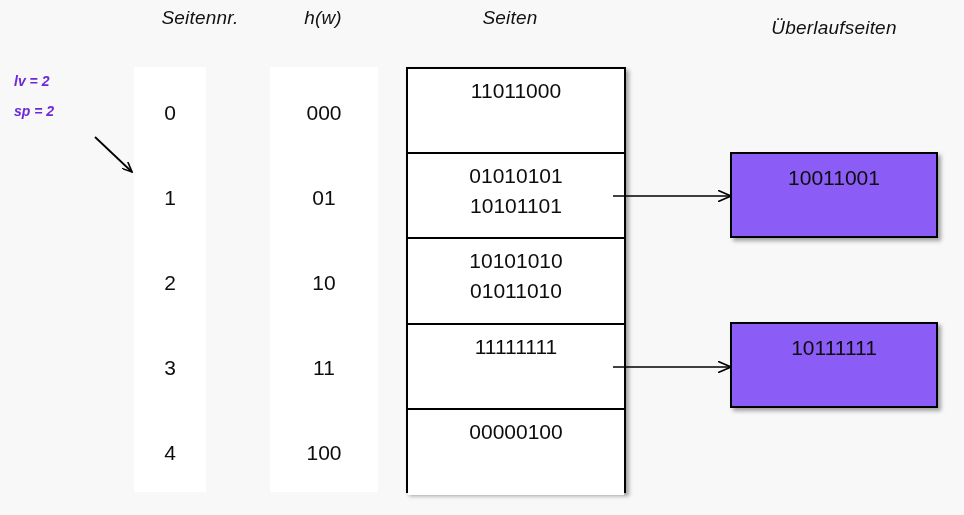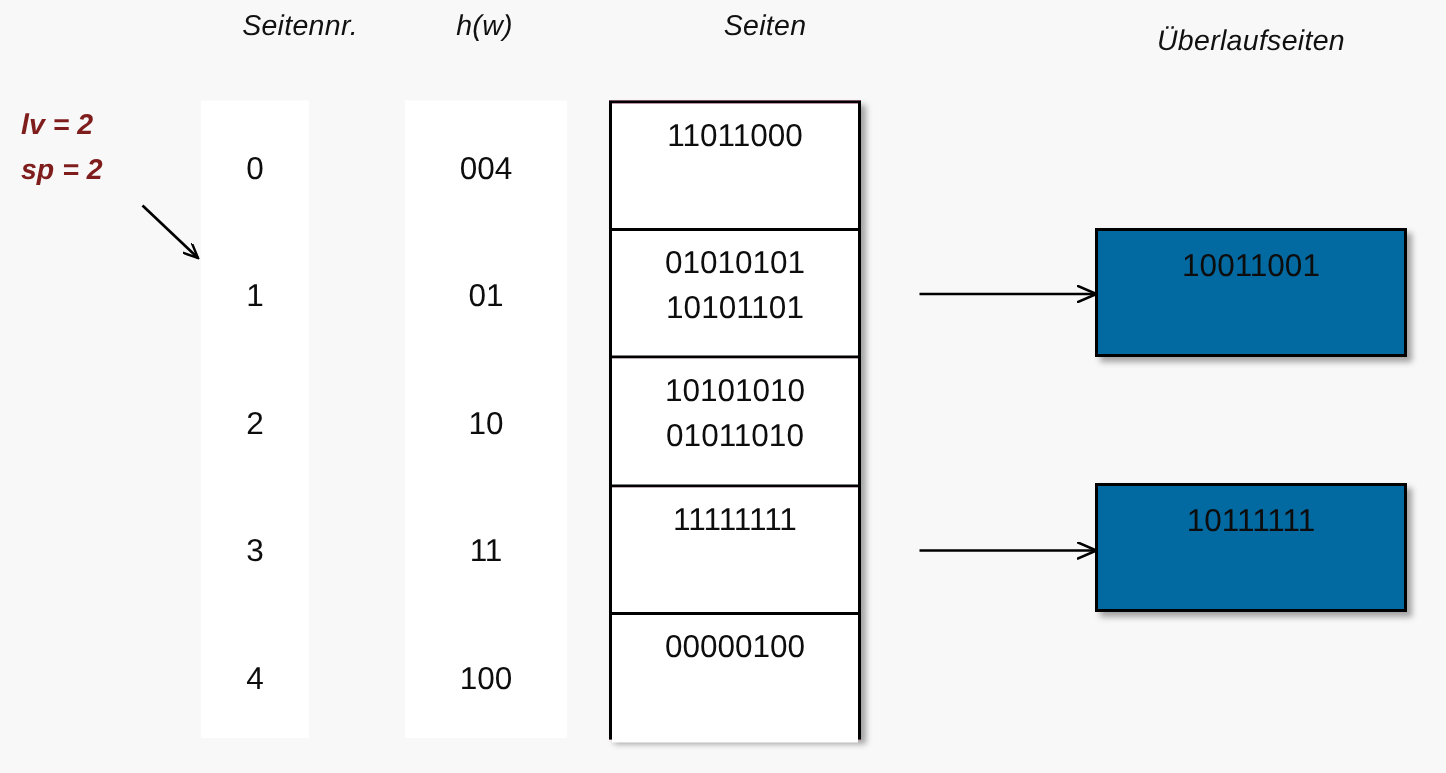--- a/index.html
+++ b/index.html
@@ -33,23 +33,23 @@
   }
   #hdr-seitennr { left: 120px; top: 7px; width: 160px; }
   #hdr-hw       { left: 258px; top: 7px; width: 130px; }
   #hdr-seiten   { left: 420px; top: 7px; width: 180px; }
   #hdr-ueber    { left: 726px; top: 17px; width: 216px; }
 
   
   .param-line {
     position: absolute;
     font-style: italic;
-    font-size: 19px;
+    font-size: 14px;
     font-weight: 700;
-    color: #7f1d1d;
+    color: #6d28d9;
     white-space: nowrap;
   }
   #param-lv { left: 14px; top: 73px; }
   #param-sp { left: 14px; top: 103px; }
 
   #param-arrow {
     position: absolute;
     left: 90px;
     top: 132px;
     width: 52px;
@@ -74,25 +74,25 @@
     font-size: 21px;
     color: #0d0d0d;
     font-family: "Liberation Sans", sans-serif;
   }
 
   
   #pages-table {
     position: absolute;
     left: 406px;
     top: 67px;
-    width: 168px;
+    width: 220px;
     height: 426px;
     border: 2px solid #000000;
     box-sizing: border-box;
-    background: #ec4899;
+    background: #14532d;
     box-shadow: 3px 3px 4px rgba(0,0,0,0.35);
   }
   .page-row {
     position: relative;
     box-sizing: border-box;
     height: 85.2px;
     border-bottom: 2px solid #000000;
     background: #ffffff;
     padding-top: 7px;
   }
@@ -106,21 +106,21 @@
   }
 
   
   .overflow-box {
     position: absolute;
     left: 730px;
     width: 208px;
     height: 86px;
     border: 2px solid #000000;
     box-sizing: border-box;
-    background: #0369a1;
+    background: #8b5cf6;
     box-shadow: 3px 3px 4px rgba(0,0,0,0.35);
   }
   #overflow-0 { top: 152px; }
   #overflow-1 { top: 322px; }
   .overflow-entry {
     text-align: center;
     font-size: 21px;
     line-height: 30px;
     color: #0d0d0d;
     padding-top: 9px;
@@ -161,21 +161,21 @@
 
   <div class="index-col" id="col-seitennr">
     <div class="index-cell" style="top:34px">0</div>
     <div class="index-cell" style="top:119px">1</div>
     <div class="index-cell" style="top:204px">2</div>
     <div class="index-cell" style="top:289px">3</div>
     <div class="index-cell" style="top:374px">4</div>
   </div>
 
   <div class="index-col" id="col-hw">
-    <div class="index-cell" style="top:34px">004</div>
+    <div class="index-cell" style="top:34px">000</div>
     <div class="index-cell" style="top:119px">01</div>
     <div class="index-cell" style="top:204px">10</div>
     <div class="index-cell" style="top:289px">11</div>
     <div class="index-cell" style="top:374px">100</div>
   </div>
 
   <div id="pages-table">
     <div class="page-row">
       <div class="page-entry">11011000</div>
     </div>

